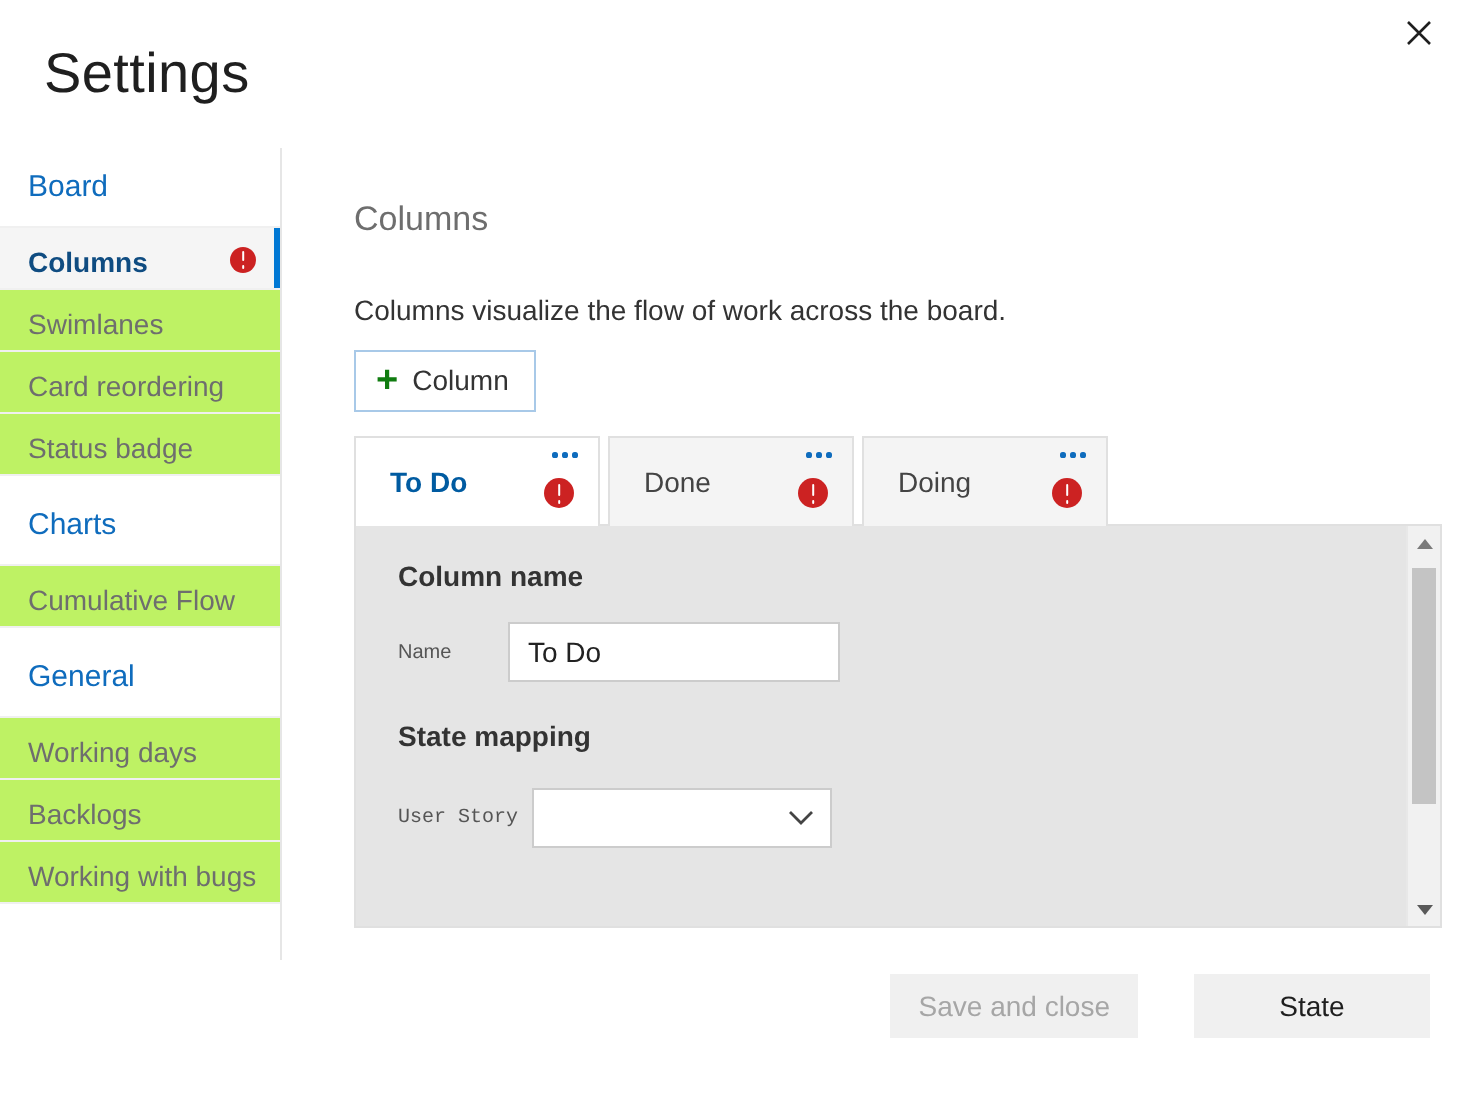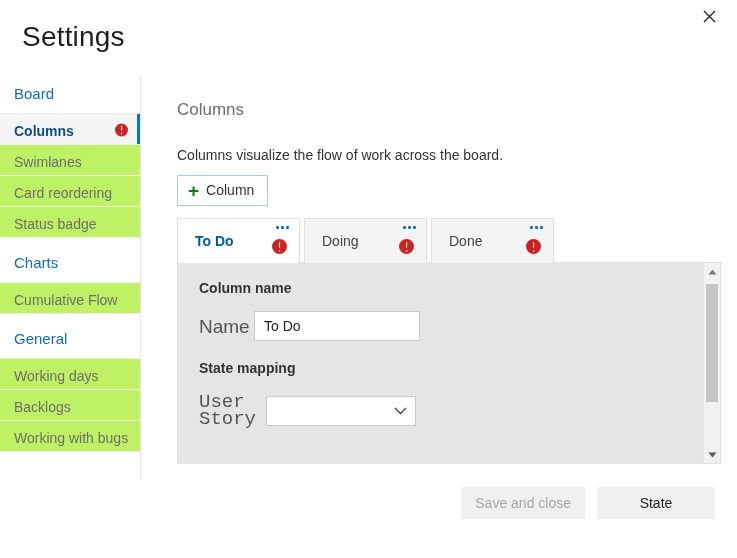--- a/index.html
+++ b/index.html
@@ -261,21 +261,21 @@
     font-weight: bold;
     color: #333;
     line-height: 18px;
   }
   .field-row {
     display: flex;
     align-items: center;
     margin-top: 14px;
   }
   .field-label {
-    font-size: 19px;
+    font-size: 10px;
     color: #555;
     width: 55px;
     flex: none;
     line-height: 17px;
   }
   .text-input {
     width: 166px;
     height: 30px;
     box-sizing: border-box;
     border: 1px solid #cccccc;
@@ -361,21 +361,21 @@
     left: 0;
     right: 0;
     bottom: 0;
     height: 78px;
   }
   .footer-buttons {
     position: absolute;
     right: 22px;
     top: 7px;
     display: flex;
-    gap: 12px;
+    gap: 28px;
   }
   .btn {
     min-width: 118px;
     height: 32px;
     border: none;
     background: #f0f0f0;
     font-size: 14px;
     font-family: "Liberation Sans", sans-serif;
     color: #1f1f1f;
     cursor: pointer;
@@ -456,31 +456,31 @@
         <span>To Do</span>
         <span class="tab-ellipsis">
             <i></i>
             <i></i>
             <i></i>
           </span>
         <span class="tab-error"><span class="error-badge lg"></span></span>
       </div>
 
       <div class="tab">
-        <span>Doing</span>
+        <span>Done</span>
         <span class="tab-ellipsis">
             <i></i>
             <i></i>
             <i></i>
           </span>
         <span class="tab-error"><span class="error-badge lg"></span></span>
       </div>
 
       <div class="tab">
-        <span>Done</span>
+        <span>Doing</span>
         <span class="tab-ellipsis">
             <i></i>
             <i></i>
             <i></i>
           </span>
         <span class="tab-error"><span class="error-badge lg"></span></span>
       </div>
     </div>
 
     

